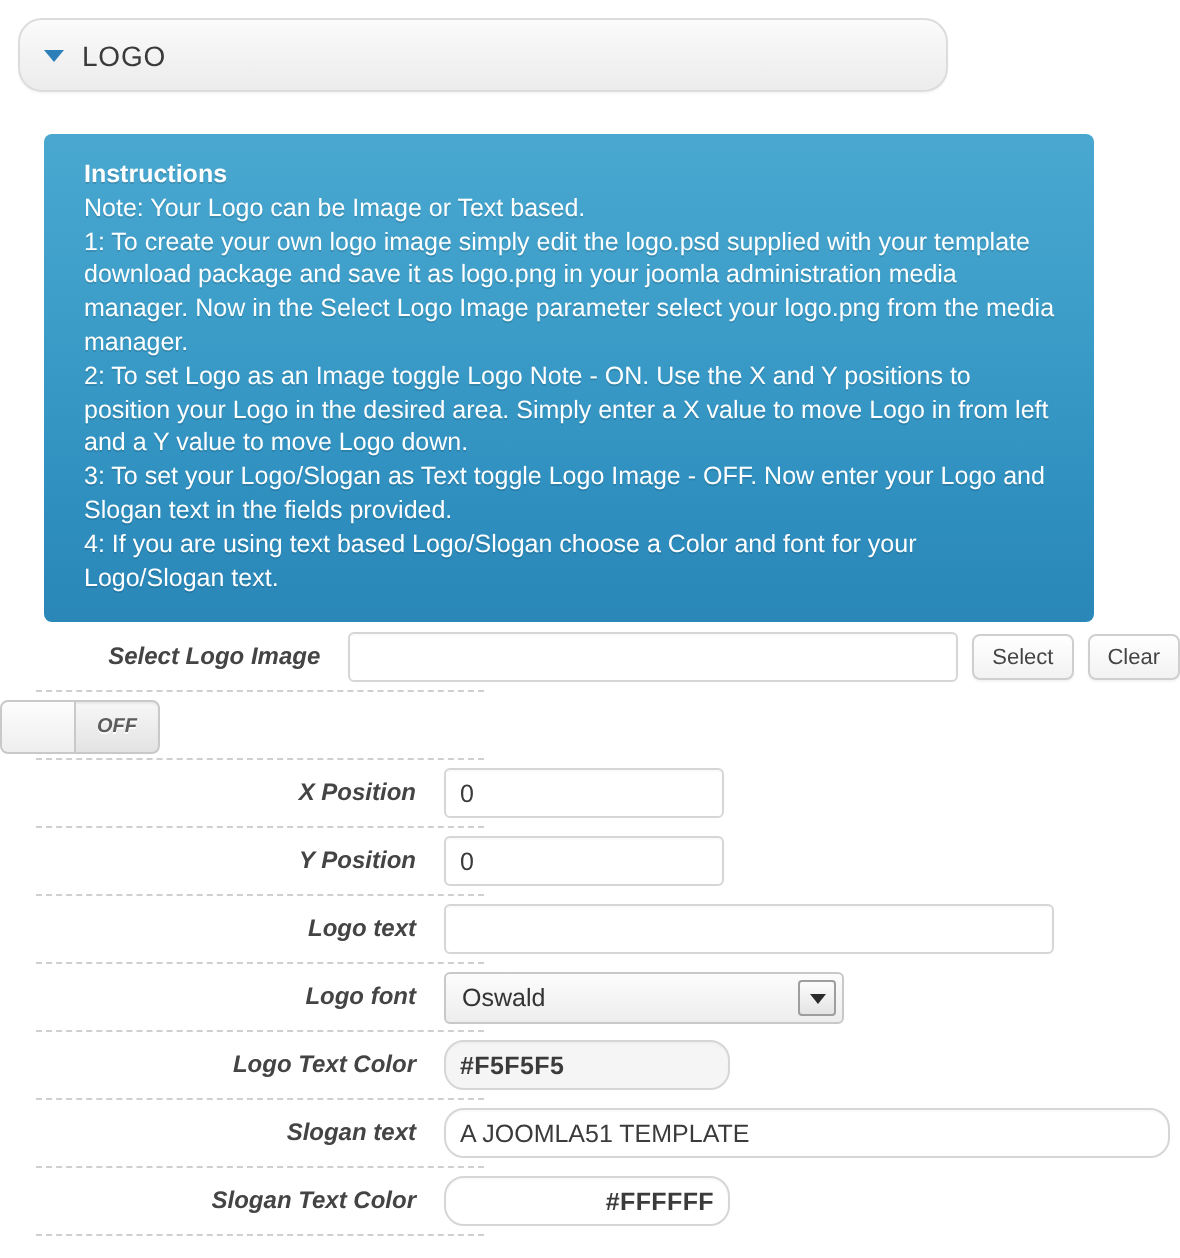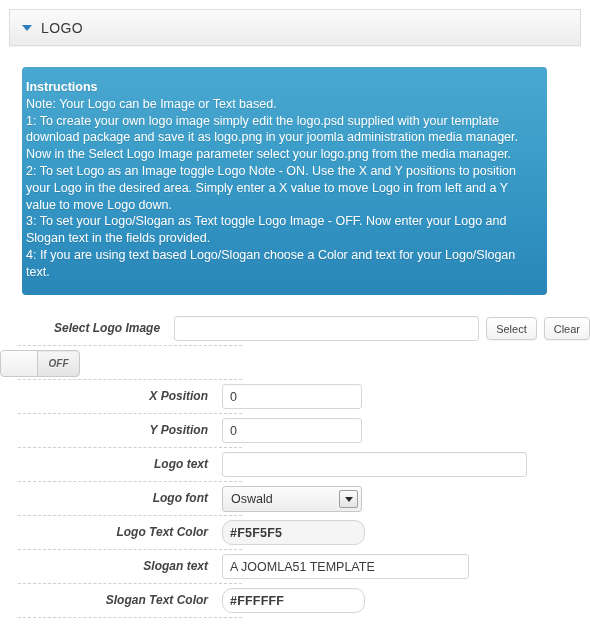--- a/index.html
+++ b/index.html
@@ -15,25 +15,25 @@
     font-size: 12px;
     color: #333333;
     overflow: hidden;
   }
 
   
   .panel-header {
     position: absolute;
     left: 9px;
     top: 9px;
-    width: 572px;
+    width: 465px;
     height: 37px;
     background: linear-gradient(to bottom, #fbfbfb 0%, #f3f3f3 50%, #ececec 100%);
     border: 1px solid #dcdcdc;
-    border-radius: 0;
+    border-radius: 12px;
     box-shadow: 0 1px 1px rgba(0,0,0,0.04);
   }
   .panel-header-inner {
     display: flex;
     align-items: center;
     height: 100%;
     padding-left: 12px;
   }
   .caret {
     width: 0;
@@ -51,21 +51,21 @@
     letter-spacing: 0.4px;
     font-family: "Liberation Sans", sans-serif;
   }
 
   
   .instructions {
     position: absolute;
     left: 22px;
     top: 67px;
     width: 525px;
-    padding: 12px 16px 14px 4px;
+    padding: 12px 16px 14px 20px;
     background: linear-gradient(to bottom, #4aa8d0 0%, #3d9ec9 35%, #2f8fbf 75%, #2a87b8 100%);
     border-radius: 4px;
     color: #ffffff;
     font-size: 12.5px;
     line-height: 16.8px;
     font-family: "Liberation Sans", sans-serif;
     text-shadow: 0 1px 0 rgba(0,0,0,0.12);
   }
   .instructions .heading {
     font-weight: bold;
@@ -133,20 +133,21 @@
   .txt.w-color { width: 143px; border-radius: 10px; }
   .txt.shaded {
     background: #f5f5f5;
     font-weight: bold;
     letter-spacing: 0.2px;
   }
   .txt.shaded-white {
     background: #ffffff;
     font-weight: bold;
     letter-spacing: 0.2px;
+    text-align: right;
   }
 
   
   .btn {
     height: 23px;
     min-width: 45px;
     margin-left: 7px;
     padding: 0 9px;
     border: 1px solid #cfcfcf;
     border-radius: 4px;
@@ -186,21 +187,21 @@
     font-weight: bold;
     font-size: 10px;
     color: #5d5d5d;
     font-family: "Liberation Sans", sans-serif;
     text-shadow: 0 1px 0 #ffffff;
   }
 
   
   .select {
     position: relative;
-    width: 140px;
+    width: 200px;
     height: 26px;
     border: 1px solid #c8c8c8;
     border-radius: 3px;
     background: linear-gradient(to bottom, #fcfcfc 0%, #ededed 100%);
     display: flex;
     align-items: center;
     cursor: pointer;
   }
   .select .sel-value {
     padding-left: 8px;
@@ -241,21 +242,21 @@
 
 <div class="instructions">
   <span class="heading">Instructions</span>
   <p>
     <b>Note:</b><span> Your Logo can be Image or Text based.</span>
   </p>
   <div id="instruction-lines">
       <p><span>1: To create your own logo image simply edit the </span><b>logo.psd</b><span> supplied with your template download package and save it as </span><b>logo.png</b><span> in your joomla administration media manager. Now in the </span><b>Select Logo Image</b><span> parameter select your </span><b>logo.png</b><span> from the media manager.</span></p>
       <p><span>2: To set Logo as an Image toggle </span><b>Logo Note - ON</b><span>. Use the </span><b>X and Y positions</b><span> to position your Logo in the desired area. Simply enter a </span><b>X</b><span> value to move Logo in from left and a </span><b>Y</b><span> value to move Logo down.</span></p>
       <p><span>3: To set your </span><b>Logo/Slogan</b><span> as Text toggle </span><b>Logo Image - OFF</b><span>. Now enter your Logo and Slogan text in the fields provided.</span></p>
-      <p><span>4: If you are using text based </span><b>Logo/Slogan</b><span> choose a Color and text for your </span><b>Logo/Slogan</b><span> text.</span></p>
+      <p><span>4: If you are using text based </span><b>Logo/Slogan</b><span> choose a Color and font for your </span><b>Logo/Slogan</b><span> text.</span></p>
     </div>
 </div>
 
 <div class="form">
 
   <div class="row">
     <div class="label">Select Logo Image</div>
     <div class="control">
       <input class="txt w-wide" type="text" value="" style="">
       <button class="btn">Select</button>
@@ -315,21 +316,21 @@
     <div class="label">Logo Text Color</div>
     <div class="control">
       <input class="txt w-color shaded" type="text" value="#F5F5F5" style="">
     </div>
     <div class="sep"></div>
   </div>
 
   <div class="row">
     <div class="label">Slogan text</div>
     <div class="control">
-      <input class="txt" style="width: 247px;" type="text" value="A JOOMLA51 TEMPLATE">
+      <input class="txt" style="width: 363px; border-radius: 10px;" type="text" value="A JOOMLA51 TEMPLATE">
     </div>
     <div class="sep"></div>
   </div>
 
   <div class="row">
     <div class="label">Slogan Text Color</div>
     <div class="control">
       <input class="txt w-color shaded-white" type="text" value="#FFFFFF" style="">
     </div>
     <div class="sep"></div>

